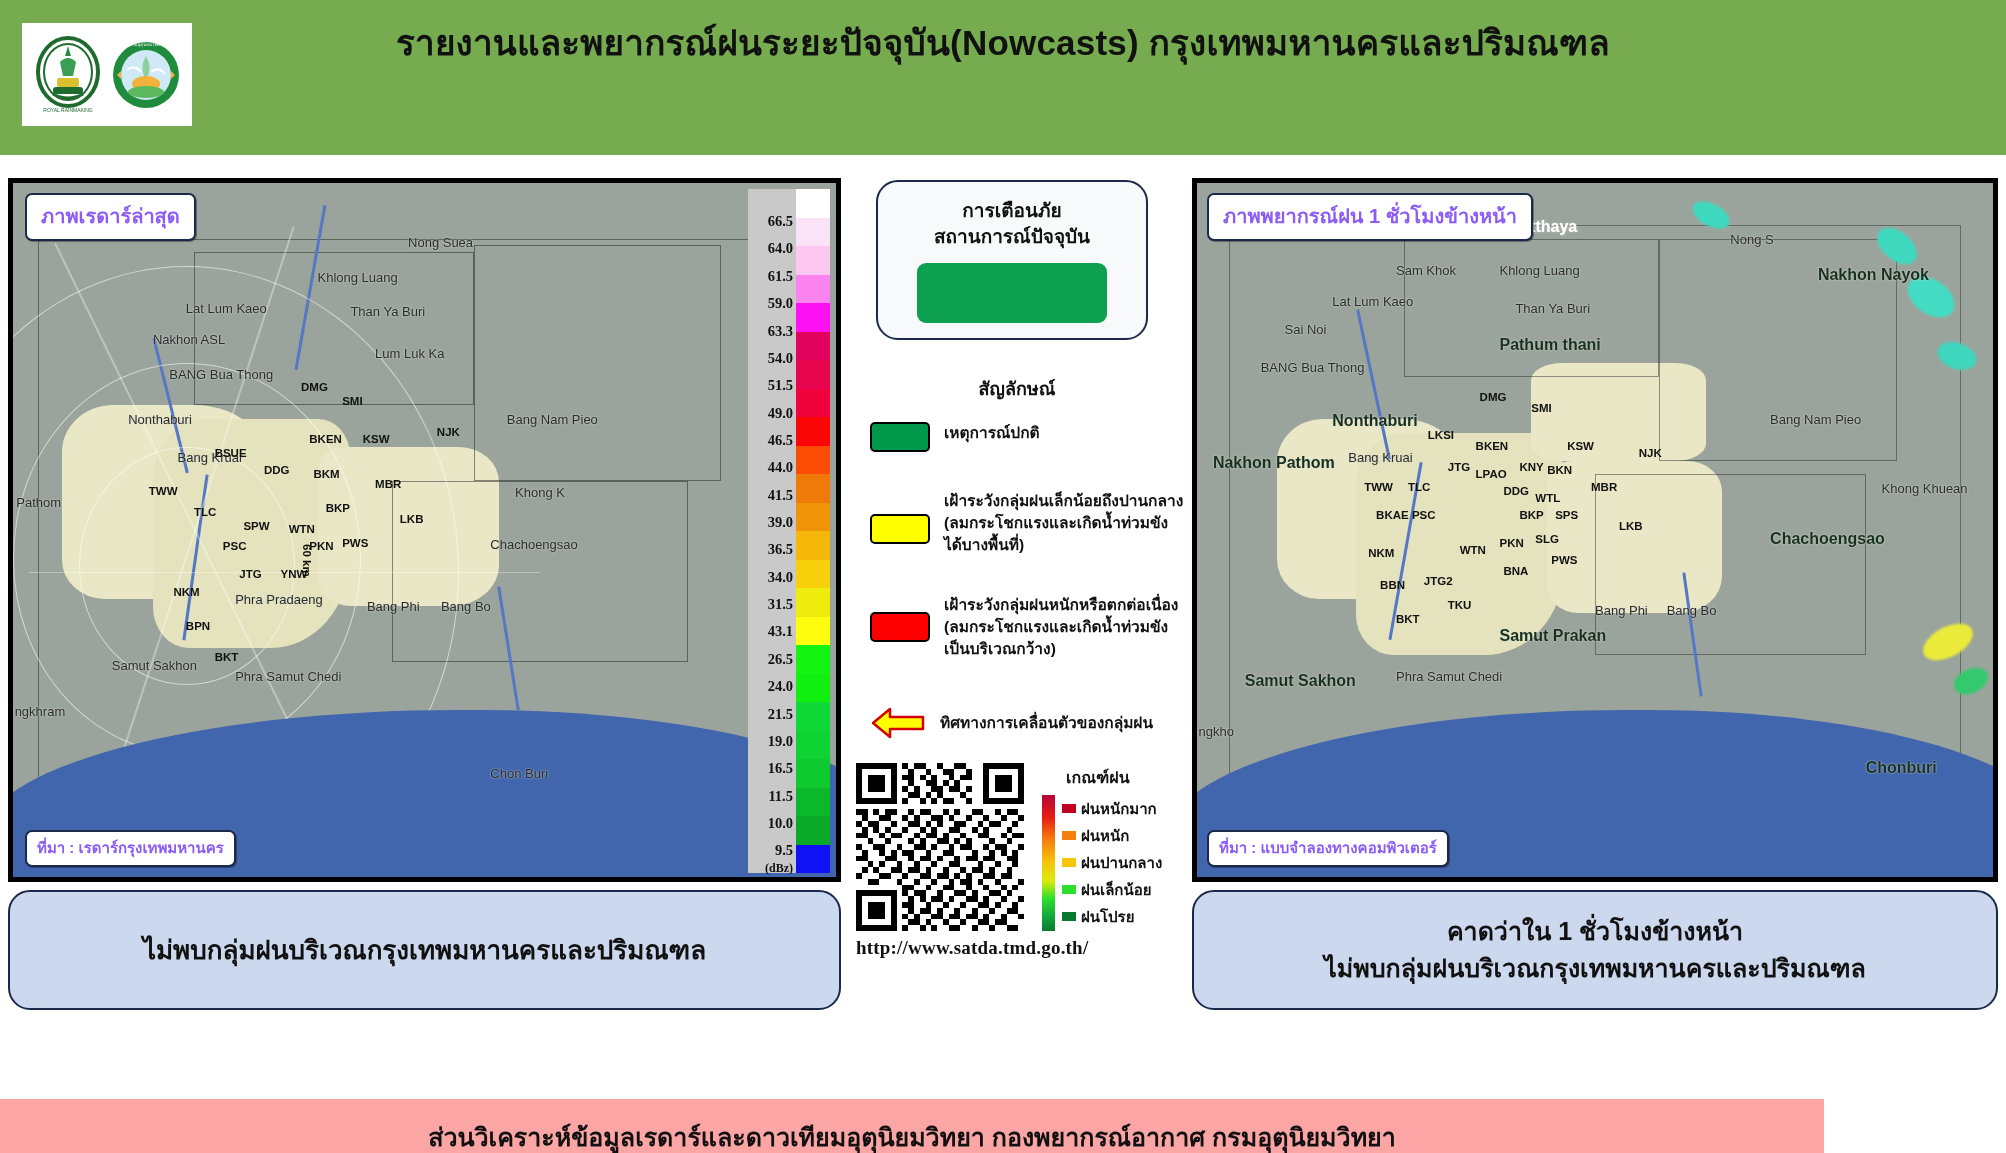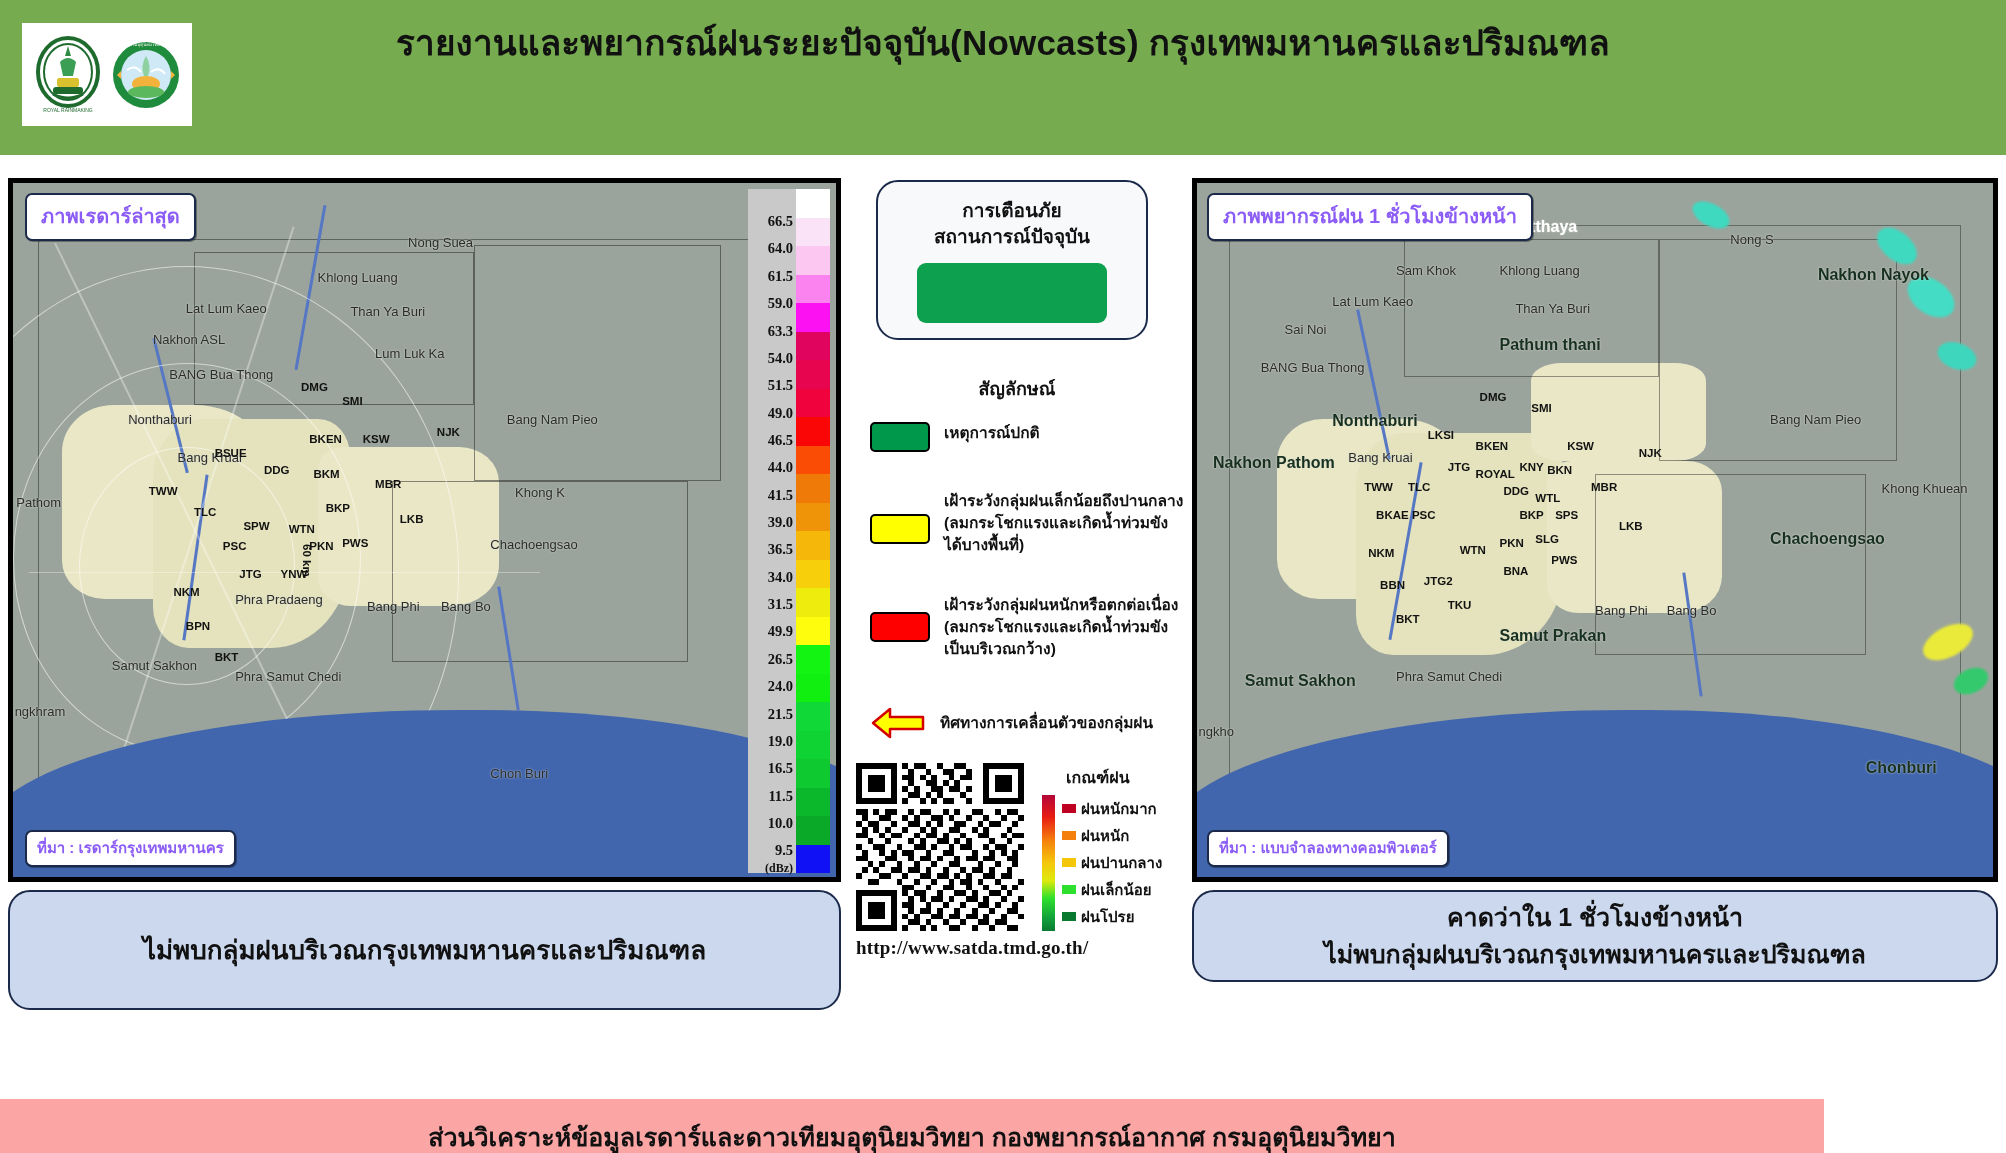--- a/index.html
+++ b/index.html
@@ -124,21 +124,21 @@
   #qr-url{margin-top:6px;font-size:19px;font-weight:bold;color:#111;
           font-family:"Liberation Serif","DejaVu Serif",serif;letter-spacing:.2px;}
 
   
   .msg-box{
     position:absolute;background:#ccd8ee;border:2px solid #1b2a4a;border-radius:22px;
     box-sizing:border-box;display:flex;align-items:center;justify-content:center;
     text-align:center;color:#111;font-weight:bold;line-height:1.5;
   }
   #msg-left{left:8px;top:890px;width:833px;height:120px;font-size:26px;}
-  #msg-right{left:1192px;top:890px;width:806px;height:92px;font-size:25px;}
+  #msg-right{left:1192px;top:890px;width:806px;height:120px;font-size:25px;}
   #msg-right span{display:block;}
 
   
   #footer{
     position:absolute;left:0;top:1078px;width:1824px;height:75px;
     background:#fca5a5;display:flex;align-items:center;justify-content:center;margin-top:21px;
   }
   #footer-text{font-size:25px;font-weight:bold;color:#111;}
 </style>
 </head>
@@ -257,21 +257,21 @@
         <div style="top: 23.52%;">54.0</div>
         <div style="top: 27.52%;">51.5</div>
         <div style="top: 31.52%;">49.0</div>
         <div style="top: 35.52%;">46.5</div>
         <div style="top: 39.52%;">44.0</div>
         <div style="top: 43.52%;">41.5</div>
         <div style="top: 47.52%;">39.0</div>
         <div style="top: 51.52%;">36.5</div>
         <div style="top: 55.52%;">34.0</div>
         <div style="top: 59.52%;">31.5</div>
-        <div style="top: 63.52%;">49.9</div>
+        <div style="top: 63.52%;">43.1</div>
         <div style="top: 67.52%;">26.5</div>
         <div style="top: 71.52%;">24.0</div>
         <div style="top: 75.52%;">21.5</div>
         <div style="top: 79.52%;">19.0</div>
         <div style="top: 83.52%;">16.5</div>
         <div style="top: 87.52%;">11.5</div>
         <div style="top: 91.52%;">10.0</div>
         <div style="top: 95.52%;">9.5</div>
         <div style="top: 98.2%; font-size: 12px;">(dBz)</div>
       </div>
@@ -358,21 +358,21 @@
   <div class="maplabel big" style="left:84%;top:83%;">Chonburi</div>
   <div class="maplabel" style="left:0.2%;top:78%;">ngkho</div>
 
   <div class="dist" style="left:35.5%;top:30%;">DMG</div>
   <div class="dist" style="left:42%;top:31.5%;">SMI</div>
   <div class="dist" style="left:29%;top:35.5%;">LKSI</div>
   <div class="dist" style="left:35%;top:37%;">BKEN</div>
   <div class="dist" style="left:46.5%;top:37%;">KSW</div>
   <div class="dist" style="left:55.5%;top:38%;">NJK</div>
   <div class="dist" style="left:31.5%;top:40%;">JTG</div>
-  <div class="dist" style="left:35%;top:41%;">ROYAL</div>
+  <div class="dist" style="left:35%;top:41%;">LPAO</div>
   <div class="dist" style="left:40.5%;top:40%;">KNY</div>
   <div class="dist" style="left:44%;top:40.5%;">BKN</div>
   <div class="dist" style="left:49.5%;top:43%;">MBR</div>
   <div class="dist" style="left:21%;top:43%;">TWW</div>
   <div class="dist" style="left:26.5%;top:43%;">TLC</div>
   <div class="dist" style="left:38.5%;top:43.5%;">DDG</div>
   <div class="dist" style="left:42.5%;top:44.5%;">WTL</div>
   <div class="dist" style="left:40.5%;top:47%;">BKP</div>
   <div class="dist" style="left:45%;top:47%;">SPS</div>
   <div class="dist" style="left:53%;top:48.5%;">LKB</div>

